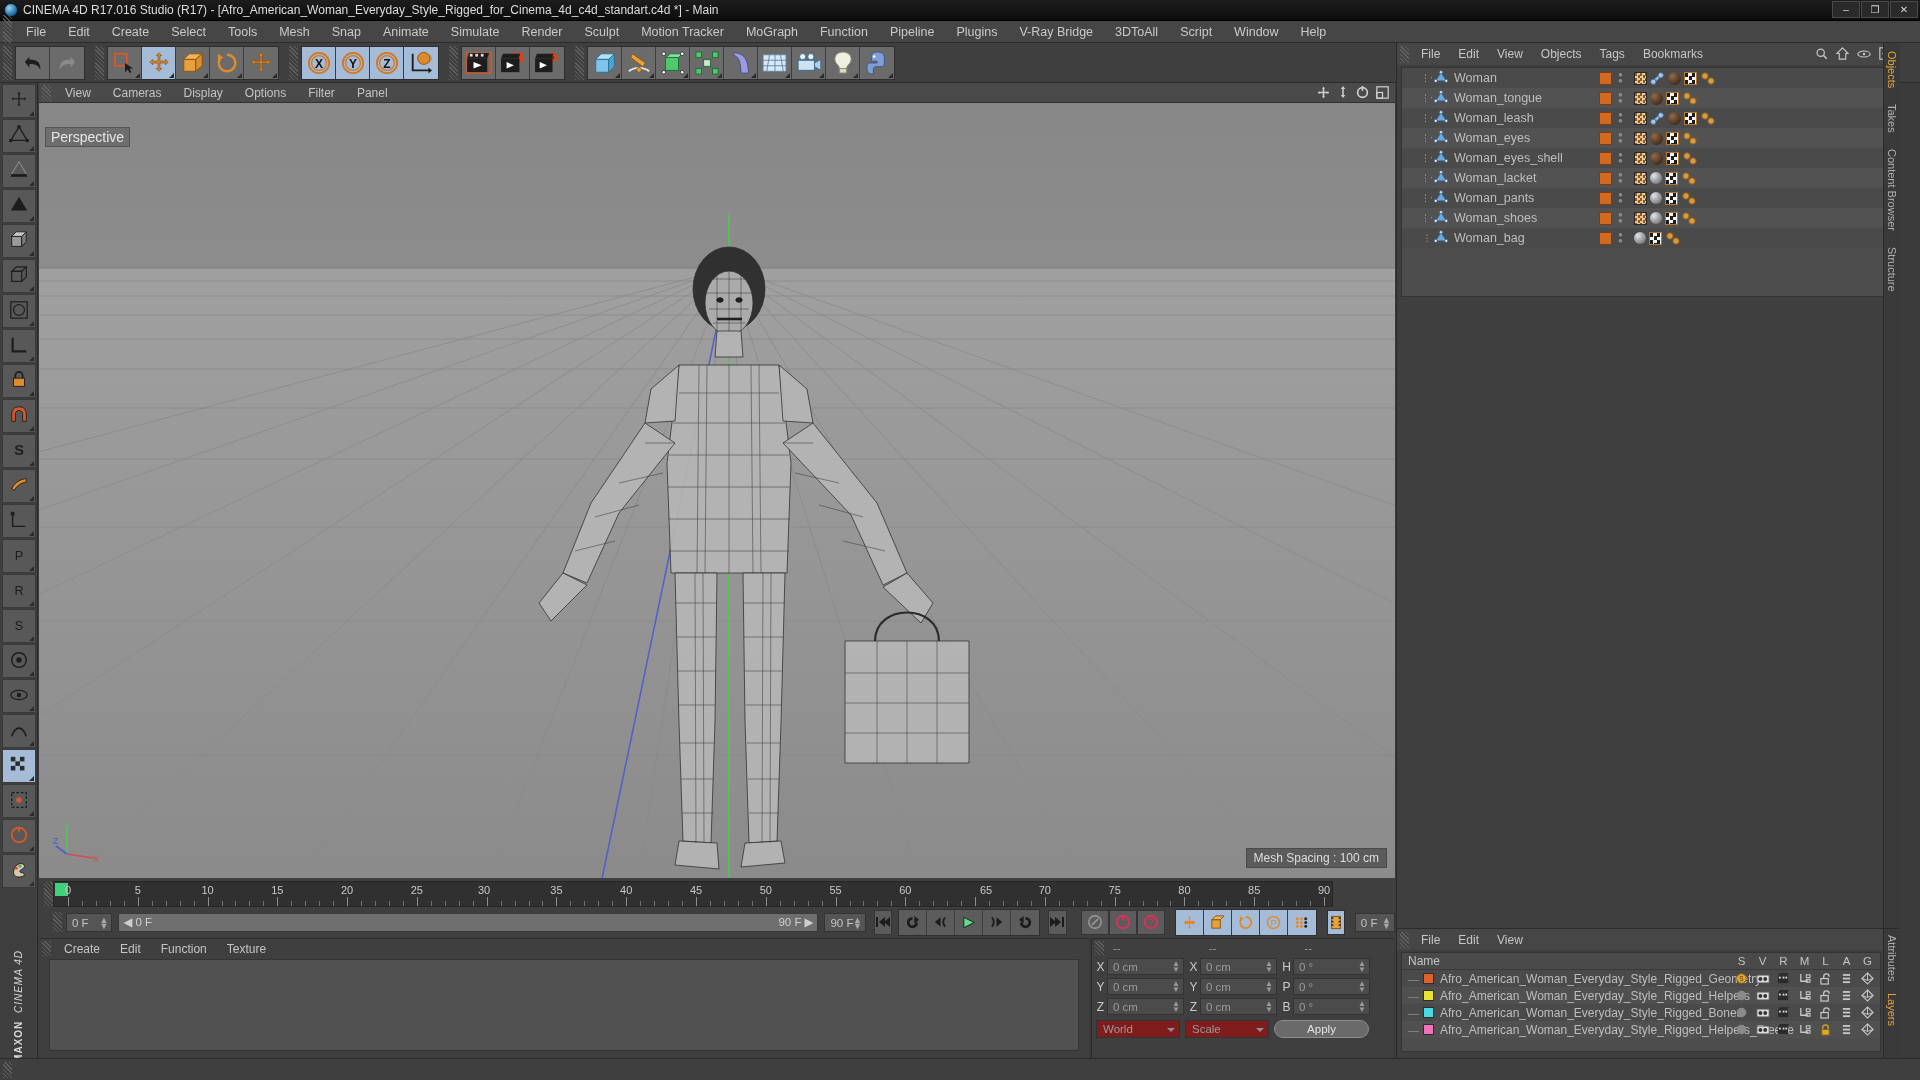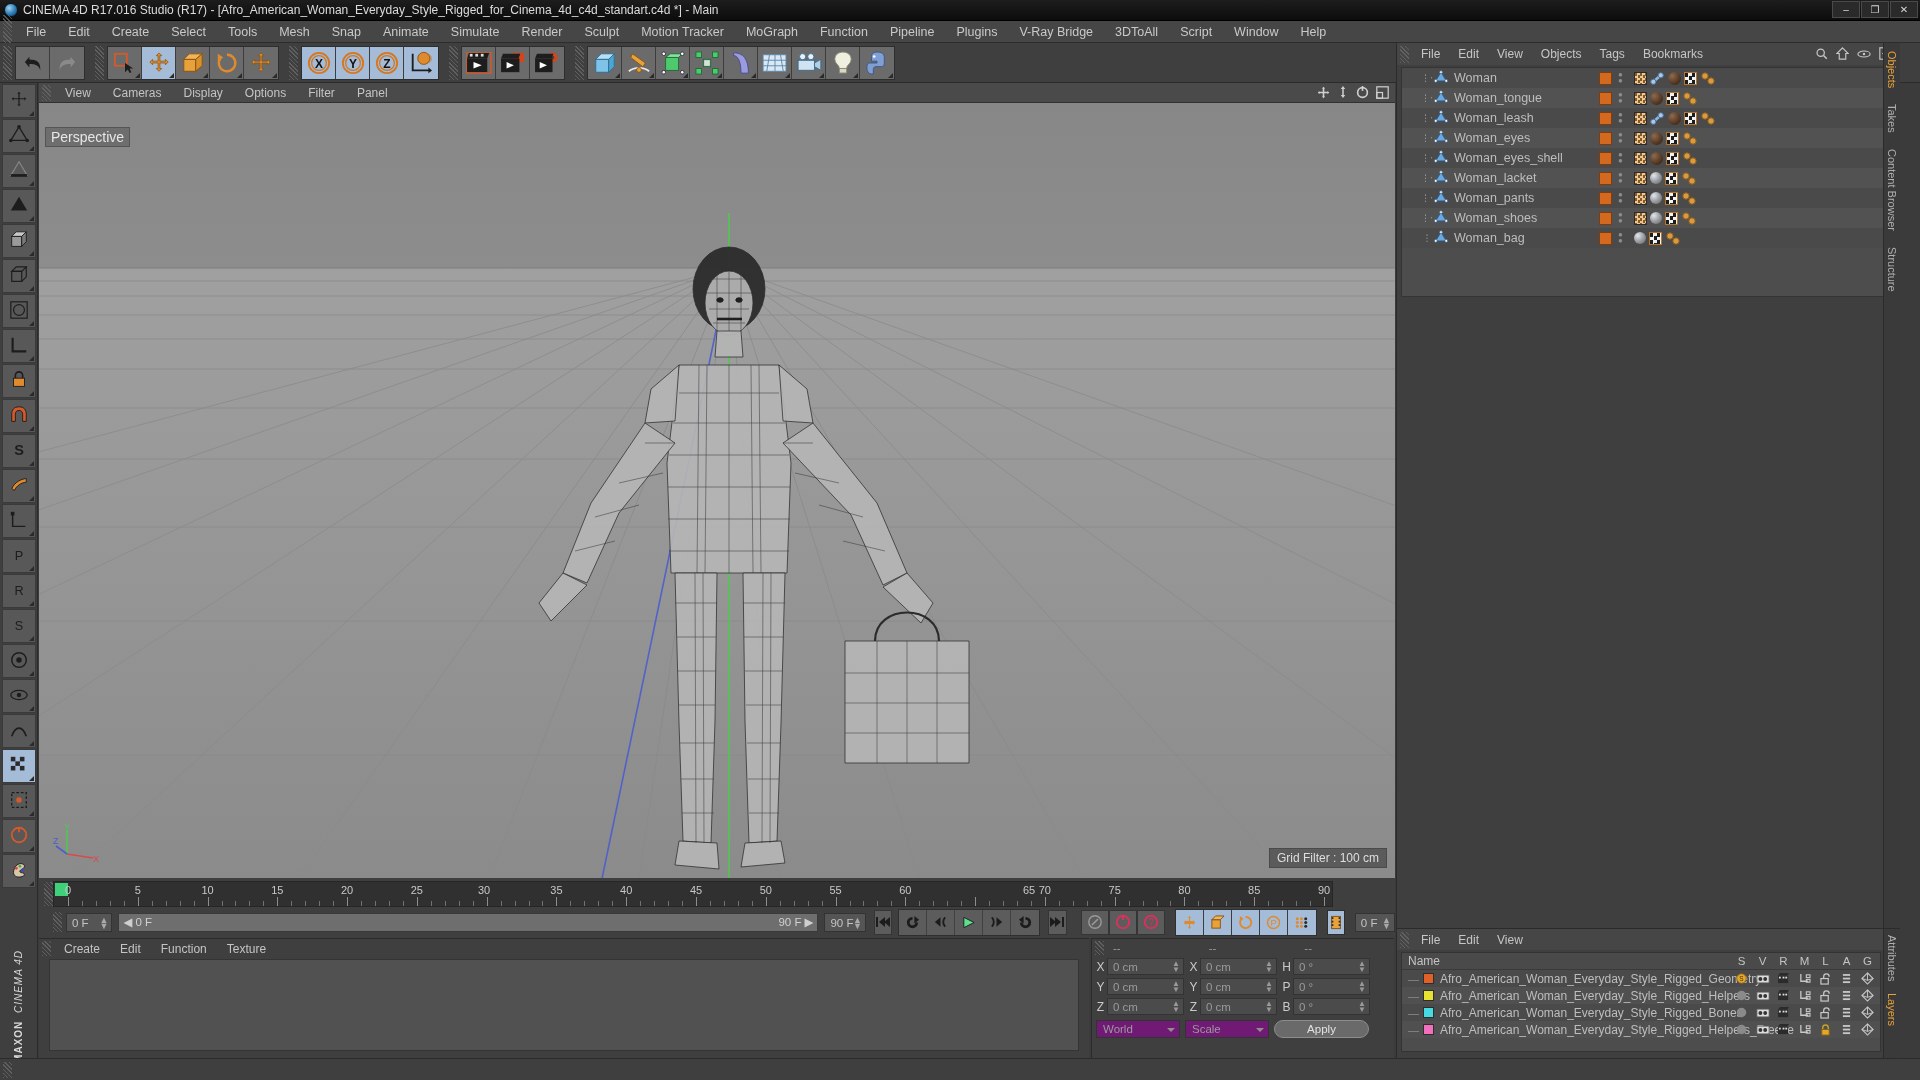--- a/index.html
+++ b/index.html
@@ -107,21 +107,21 @@
   #coordwrap{position:absolute;left:1091px;top:938px;width:303px;height:120px;background:#3f3f3f;
     border-top:1px solid #2b2b2b;border-left:1px solid #2b2b2b;}
   #coordhdr{height:17px;display:flex;align-items:center;font-size:11.5px;color:#9d9d9d;}
   #coordhdr .dash{width:33%;text-align:left;padding-left:6px;}
   .crow{display:flex;align-items:center;height:19px;margin:1px 0 0 2px;}
   .crow .ax{width:13px;font-size:12px;color:#cacaca;text-align:center;}
   .crow .cf{width:77px;height:17px;background:#4b4b4b;border:1px solid #333;color:#9a9a9a;
     font-size:11.5px;line-height:16px;padding-left:5px;position:relative;margin-right:3px;}
   .crow .cf .sp{position:absolute;right:3px;top:2px;font-size:8px;color:#9a9a9a;line-height:6px;}
   #coordbtns{display:flex;align-items:center;gap:5px;margin:4px 0 0 4px;}
-  .cdd{width:84px;height:18px;background:#701a75;border:1px solid #333;color:#9a9a9a;
+  .cdd{width:84px;height:18px;background:#7f1d1d;border:1px solid #333;color:#9a9a9a;
     font-size:11.5px;line-height:17px;padding-left:6px;position:relative;}
   .cdd .arr{position:absolute;right:4px;top:7px;width:0;height:0;
     border-left:4px solid transparent;border-right:4px solid transparent;border-top:4px solid #8e8e8e;}
   #applybtn{width:95px;height:18px;background:#6a6a6a;border:1px solid #8c8c8c;border-radius:9px;
     color:#e2e2e2;font-size:11.5px;line-height:16px;text-align:center;}
 
   
   #objwrap{position:absolute;left:1396px;top:43px;width:504px;height:885px;background:#3f3f3f;
     border-left:1px solid #2b2b2b;}
   #objmenu{height:22px;display:flex;align-items:center;background:#464646;}
@@ -749,21 +749,21 @@
                  M678 170 L678 228 M690 168 L690 228 M702 170 L702 228"></path>
       </g>
 
       <g stroke="#1f1f1f" stroke-width="1" fill="#1f1f1f">
         <ellipse cx="681" cy="197" rx="3.2" ry="2.2"></ellipse>
         <ellipse cx="700" cy="197" rx="3.2" ry="2.2"></ellipse>
         <path d="M678 216 L703 216" stroke-width="2.6"></path>
       </g>
     </svg>
     <div id="persp">Perspective</div>
-    <div id="gridspace">Grid Filter : 100 cm</div>
+    <div id="gridspace">Mesh Spacing : 100 cm</div>
     <svg id="axisgiz" width="46" height="42" viewBox="0 0 46 42">
       <line x1="14" y1="32" x2="14" y2="8" stroke="#4ec94e" stroke-width="1.6"></line>
       <line x1="14" y1="32" x2="40" y2="36" stroke="#d94b4b" stroke-width="1.6"></line>
       <line x1="14" y1="32" x2="3" y2="24" stroke="#4a5ecf" stroke-width="1.6"></line>
       <text x="11" y="8" font-size="9" fill="#4ec94e" font-family="Liberation Sans">Y</text>
       <text x="40" y="40" font-size="9" fill="#d94b4b" font-family="Liberation Sans">X</text>
       <text x="0" y="22" font-size="9" fill="#4a5ecf" font-family="Liberation Sans">Z</text>
     </svg>
   </div>
 </div>
@@ -843,21 +843,21 @@
       <div class="tick" style="left: 795.511px; height: 5px; opacity: 0.7;"></div>
       <div class="tick" style="left: 809.467px; height: 5px; opacity: 0.7;"></div>
       <div class="tick" style="left: 823.422px; height: 5px; opacity: 0.7;"></div>
       <div class="tick" style="left: 837.378px; height: 5px; opacity: 0.7;"></div>
       <div class="lbl" style="left: 851.333px;">60</div>
       <div class="tick" style="left: 851.333px; height: 9px;"></div>
       <div class="tick" style="left: 865.289px; height: 5px; opacity: 0.7;"></div>
       <div class="tick" style="left: 879.244px; height: 5px; opacity: 0.7;"></div>
       <div class="tick" style="left: 893.2px; height: 5px; opacity: 0.7;"></div>
       <div class="tick" style="left: 907.156px; height: 5px; opacity: 0.7;"></div>
-      <div class="lbl" style="left: 975px;">65</div>
+      <div class="lbl" style="left: 932px;">65</div>
       <div class="tick" style="left: 921.111px; height: 9px;"></div>
       <div class="tick" style="left: 935.067px; height: 5px; opacity: 0.7;"></div>
       <div class="tick" style="left: 949.022px; height: 5px; opacity: 0.7;"></div>
       <div class="tick" style="left: 962.978px; height: 5px; opacity: 0.7;"></div>
       <div class="tick" style="left: 976.933px; height: 5px; opacity: 0.7;"></div>
       <div class="lbl" style="left: 990.889px;">70</div>
       <div class="tick" style="left: 990.889px; height: 9px;"></div>
       <div class="tick" style="left: 1004.84px; height: 5px; opacity: 0.7;"></div>
       <div class="tick" style="left: 1018.8px; height: 5px; opacity: 0.7;"></div>
       <div class="tick" style="left: 1032.76px; height: 5px; opacity: 0.7;"></div>

